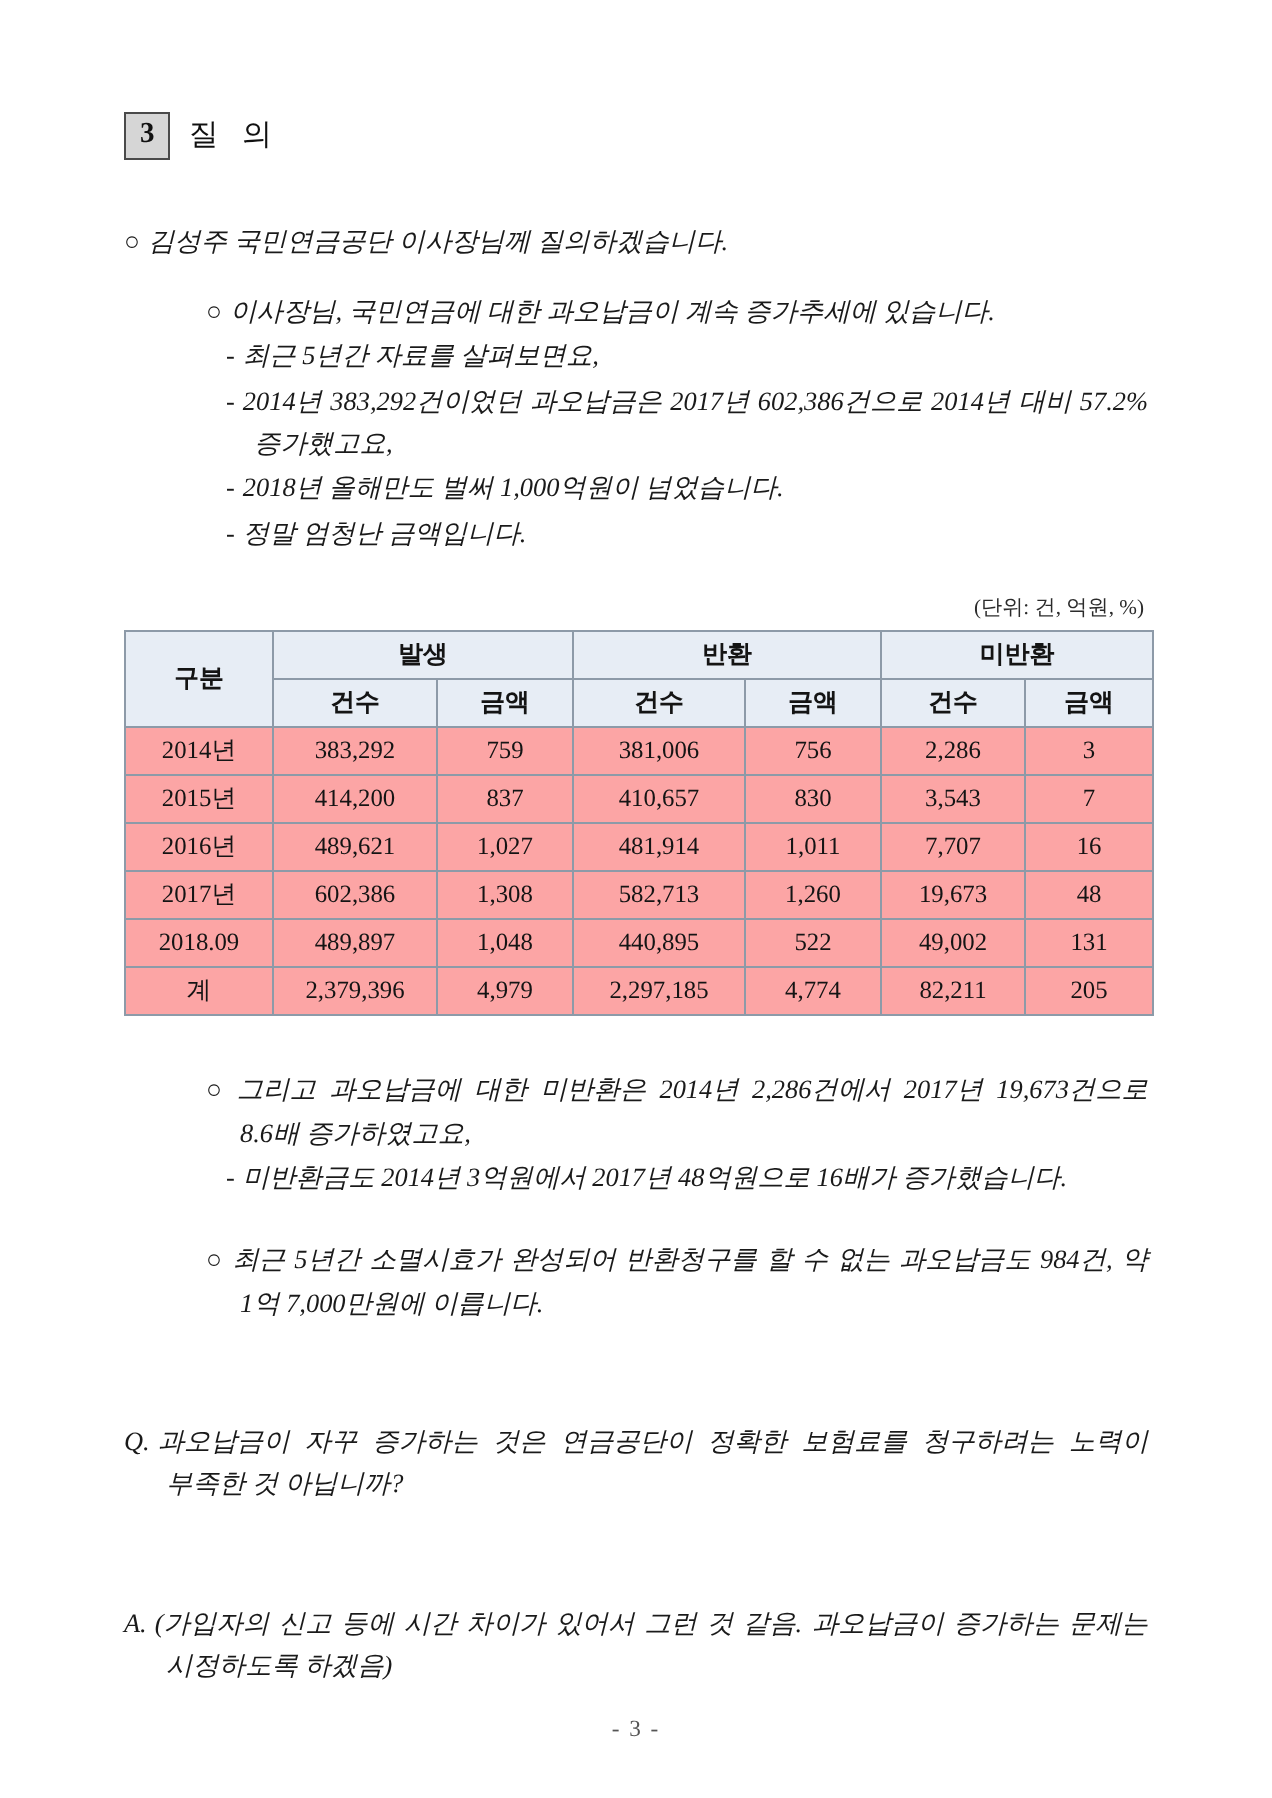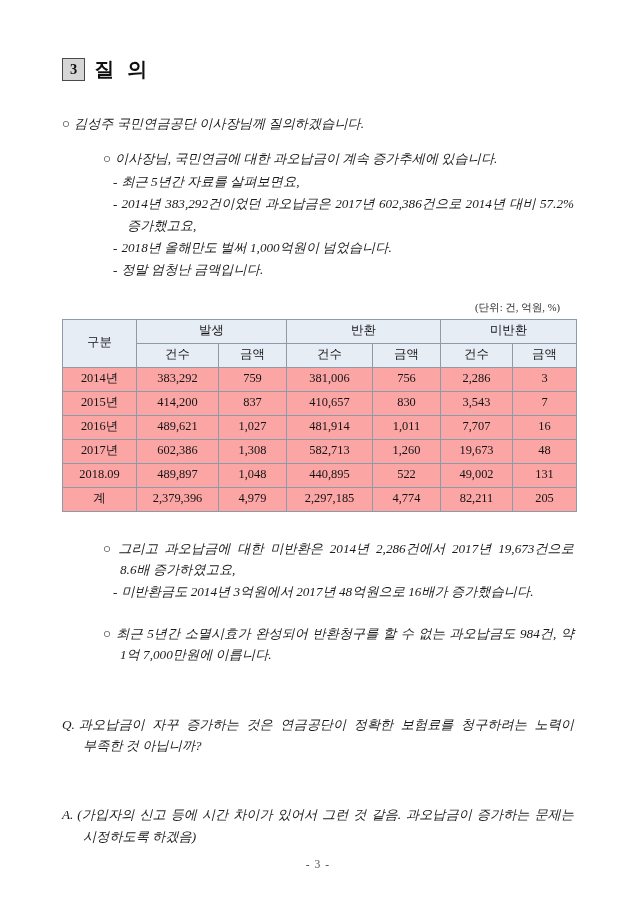--- a/index.html
+++ b/index.html
@@ -36,22 +36,22 @@
     background: #d6d6d6;
     border: 1px solid #4a4a4a;
     font-size: 14.5px;
     font-weight: bold;
     line-height: 1;
     padding: 3px 7px 4px 7px;
     color: #111;
     font-family: "Liberation Serif", serif;
   }
   .heading-title {
-    font-size: 20px;
-    font-weight: bold;
+    font-size: 15px;
+    font-weight: normal;
     letter-spacing: 4px;
     color: #101010;
   }
 
   
   .block { margin-bottom: 14px; }
   .para {
     font-size: 13.2px;
     line-height: 1.62;
     margin: 0;
@@ -74,41 +74,41 @@
   }
   .marker { margin-right: 4px; }
 
   .tight { margin-bottom: 1px; }
   .gap-lg { margin-bottom: 20px; margin-left: 41px; }
 
   
   .unit-note {
     font-size: 10.6px;
     text-align: right;
-    margin: 2px 14px 4px 0;
+    margin: 2px 2px 4px 0;
     color: #2b2b2b;
   }
   table.data {
     border-collapse: collapse;
     width: 514px;
     margin: 0 auto 0 auto;
     font-size: 12.4px;
     table-layout: fixed;
   }
   table.data th, table.data td {
     border: 1px solid #8d9aa8;
     text-align: center;
     padding: 2px 2px 3px 2px;
     height: 18px;
     color: #141414;
     font-weight: normal;
   }
   table.data thead th {
     background: #e7edf5;
-    font-weight: normal;
+    font-weight: bold;
   }
   table.data tbody td { background: #fca5a5; }
   col.c0 { width: 74px; }
   col.c1 { width: 82px; }
   col.c2 { width: 68px; }
   col.c3 { width: 86px; }
   col.c4 { width: 68px; }
   col.c5 { width: 72px; }
   col.c6 { width: 64px; }
 

